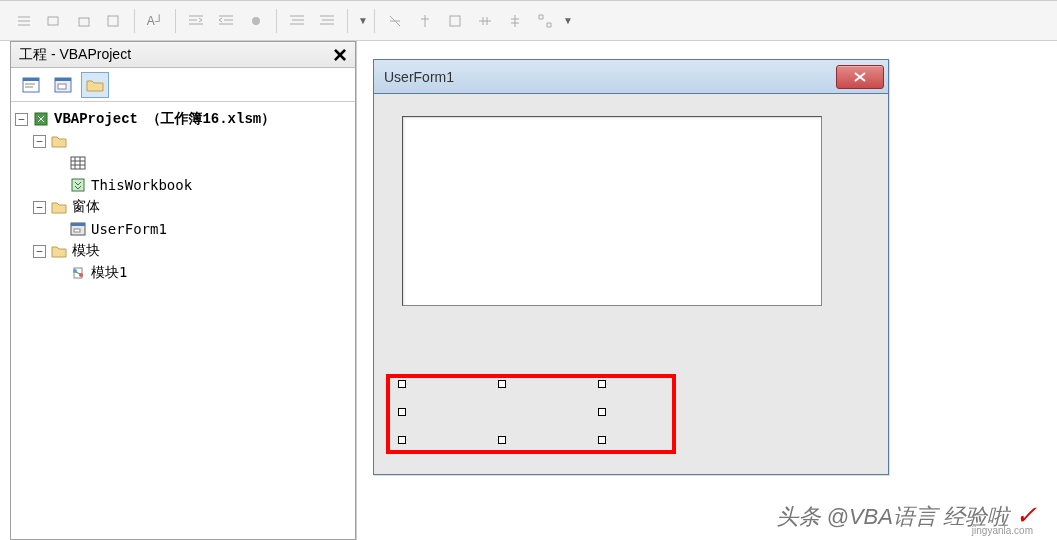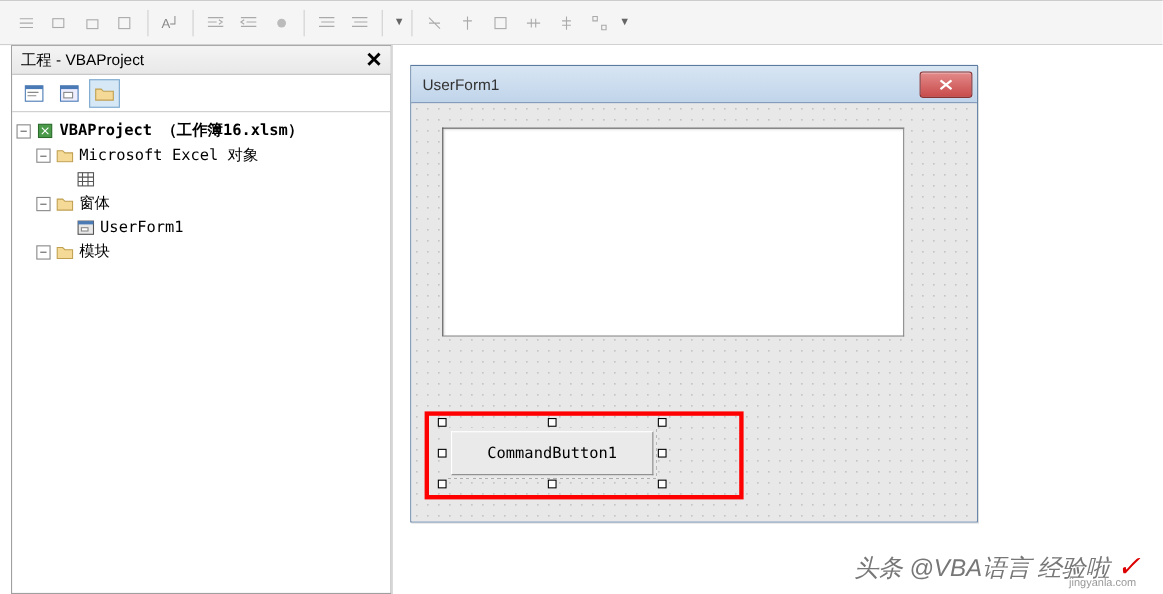--- a/index.html
+++ b/index.html
@@ -19,21 +19,21 @@
     .panel-subtoolbar { height: 34px; border-bottom: 1px solid #ccc; display: flex; align-items: center; padding: 0 6px; gap: 4px; }
     .view-btn { width: 28px; height: 26px; display: flex; align-items: center; justify-content: center; border: 1px solid transparent; }
     .view-btn.active { border: 1px solid #7aa8ce; background: #d6e7f5; }
     .folder-btn { border: 1px solid #7aa8ce; background: #d6e7f5; }
     
     .tree { flex: 1; padding: 6px 4px; font-family: "NSimSun", SimSun, monospace; font-size: 14px; overflow: auto; }
     .tree-node { display: flex; align-items: center; height: 22px; white-space: nowrap; }
     .expander { width: 13px; height: 13px; border: 1px solid #888; display: flex; align-items: center; justify-content: center; font-size: 11px; line-height: 1; margin-right: 4px; cursor: pointer; flex-shrink: 0; background: #fff; color: #555; }
     .tree-icon { width: 18px; height: 16px; margin-right: 4px; display: flex; align-items: center; justify-content: center; flex-shrink: 0; }
     .tree-label { }
-    .bold { font-weight: bold; }
+    .bold { font-weight: bold; font-family: Liberation Mono, monospace; }
     .tree-vline-pad { display: inline-block; width: 18px; height: 22px; flex-shrink: 0; }
     
     .designer-area { flex: 1; background: #fff; padding: 18px 0 0 16px; position: relative; border-left: 1px solid #ccc; }
     
     .form-window { width: 516px; height: 416px; border: 1px solid #5a7aa0; display: flex; flex-direction: column; box-shadow: 1px 1px 0 #ddd; }
     .form-titlebar { height: 34px; background: linear-gradient(#d8e6f3, #c0d4ea); border-bottom: 1px solid #5a7aa0; display: flex; align-items: center; padding: 0 4px 0 10px; }
     .form-title { flex: 1; font-size: 14px; color: #333; }
     .form-close { width: 48px; height: 24px; background: linear-gradient(#e38a8a, #c94b4b); border: 1px solid #8a3030; border-radius: 3px; display: flex; align-items: center; justify-content: center; color: #fff; font-weight: bold; box-shadow: inset 0 1px 0 rgba(255,255,255,0.3); }
     
     .form-body { flex: 1; background-color: #e8e8e8; background-image: radial-gradient(circle, #888 0.5px, transparent 0.5px); background-size: 10px 10px; position: relative; }
@@ -185,32 +185,43 @@
         <span class="tree-label bold">VBAProject （工作簿16.xlsm）</span>
       </div>
       <div class="tree-node">
         <span class="tree-vline-pad"></span>
         <span class="expander">−</span>
         <span class="tree-icon">
             <svg width="16" height="14">
               <path d="M1 3h5l2 2h7v8h-14z" fill="#f5d996" stroke="#c0a050"></path>
             </svg>
           </span>
-        <span class="tree-label">Microsoft Excel 对象</span>
       </div>
       <div class="tree-node">
         <span class="tree-vline-pad"></span>
           <span class="tree-vline-pad"></span>
           <span class="tree-vline-pad"></span>
         <span class="tree-icon">
             <svg width="16" height="14">
               <rect x="1" y="1" width="14" height="12" fill="#fff" stroke="#555"></rect>
               <path d="M1 5h14M1 9h14M5 1v12M10 1v12" stroke="#555"></path>
             </svg>
           </span>
+      </div>
+      <div class="tree-node">
+        <span class="tree-vline-pad"></span>
+          <span class="tree-vline-pad"></span>
+          <span class="tree-vline-pad"></span>
+        <span class="tree-icon">
+            <svg width="16" height="14">
+              <rect x="2" y="1" width="12" height="12" fill="#cfe8cf" stroke="#3a7a3a"></rect>
+              <path d="M5 4l3 3 3-3M5 8l3 3 3-3" stroke="#3a7a3a" fill="none"></path>
+            </svg>
+          </span>
+        <span class="tree-label">ThisWorkbook</span>
       </div>
       <div class="tree-node">
         <span class="tree-vline-pad"></span>
         <span class="expander">−</span>
         <span class="tree-icon">
             <svg width="16" height="14">
               <path d="M1 3h5l2 2h7v8h-14z" fill="#f5d996" stroke="#c0a050"></path>
             </svg>
           </span>
         <span class="tree-label">窗体</span>
@@ -230,20 +241,34 @@
       </div>
       <div class="tree-node">
         <span class="tree-vline-pad"></span>
         <span class="expander">−</span>
         <span class="tree-icon">
             <svg width="16" height="14">
               <path d="M1 3h5l2 2h7v8h-14z" fill="#f5d996" stroke="#c0a050"></path>
             </svg>
           </span>
         <span class="tree-label">模块</span>
+      </div>
+      <div class="tree-node">
+        <span class="tree-vline-pad"></span>
+          <span class="tree-vline-pad"></span>
+          <span class="tree-vline-pad"></span>
+        <span class="tree-icon">
+            <svg width="16" height="14">
+              <rect x="4" y="2" width="8" height="10" fill="#fff" stroke="#888"></rect>
+              <circle cx="5" cy="5" r="2" fill="#5a9ae0"></circle>
+              <circle cx="11" cy="9" r="2" fill="#e05a5a"></circle>
+              <path d="M6 6l4 2" stroke="#4a8a4a"></path>
+            </svg>
+          </span>
+        <span class="tree-label">模块1</span>
       </div>
     </div>
   </div>
 
   <div class="designer-area">
     <div class="form-window">
       <div class="form-titlebar">
         <span class="form-title">UserForm1</span>
         <div class="form-close">
           <svg width="14" height="10">
@@ -252,23 +277,20 @@
         </div>
       </div>
       <div class="form-body">
         <div class="listbox"></div>
 
         <div class="red-highlight"></div>
 
         <div class="button-wrap">
           <div class="selection-border"></div>
           <div class="selection-inner"></div>
-          <div class="command-button">
-            <span>CommandButton1</span>
-          </div>
           <div class="handle h-tl"></div>
           <div class="handle h-tm"></div>
           <div class="handle h-tr"></div>
           <div class="handle h-ml"></div>
           <div class="handle h-mr"></div>
           <div class="handle h-bl"></div>
           <div class="handle h-bm"></div>
           <div class="handle h-br"></div>
         </div>
       </div>

